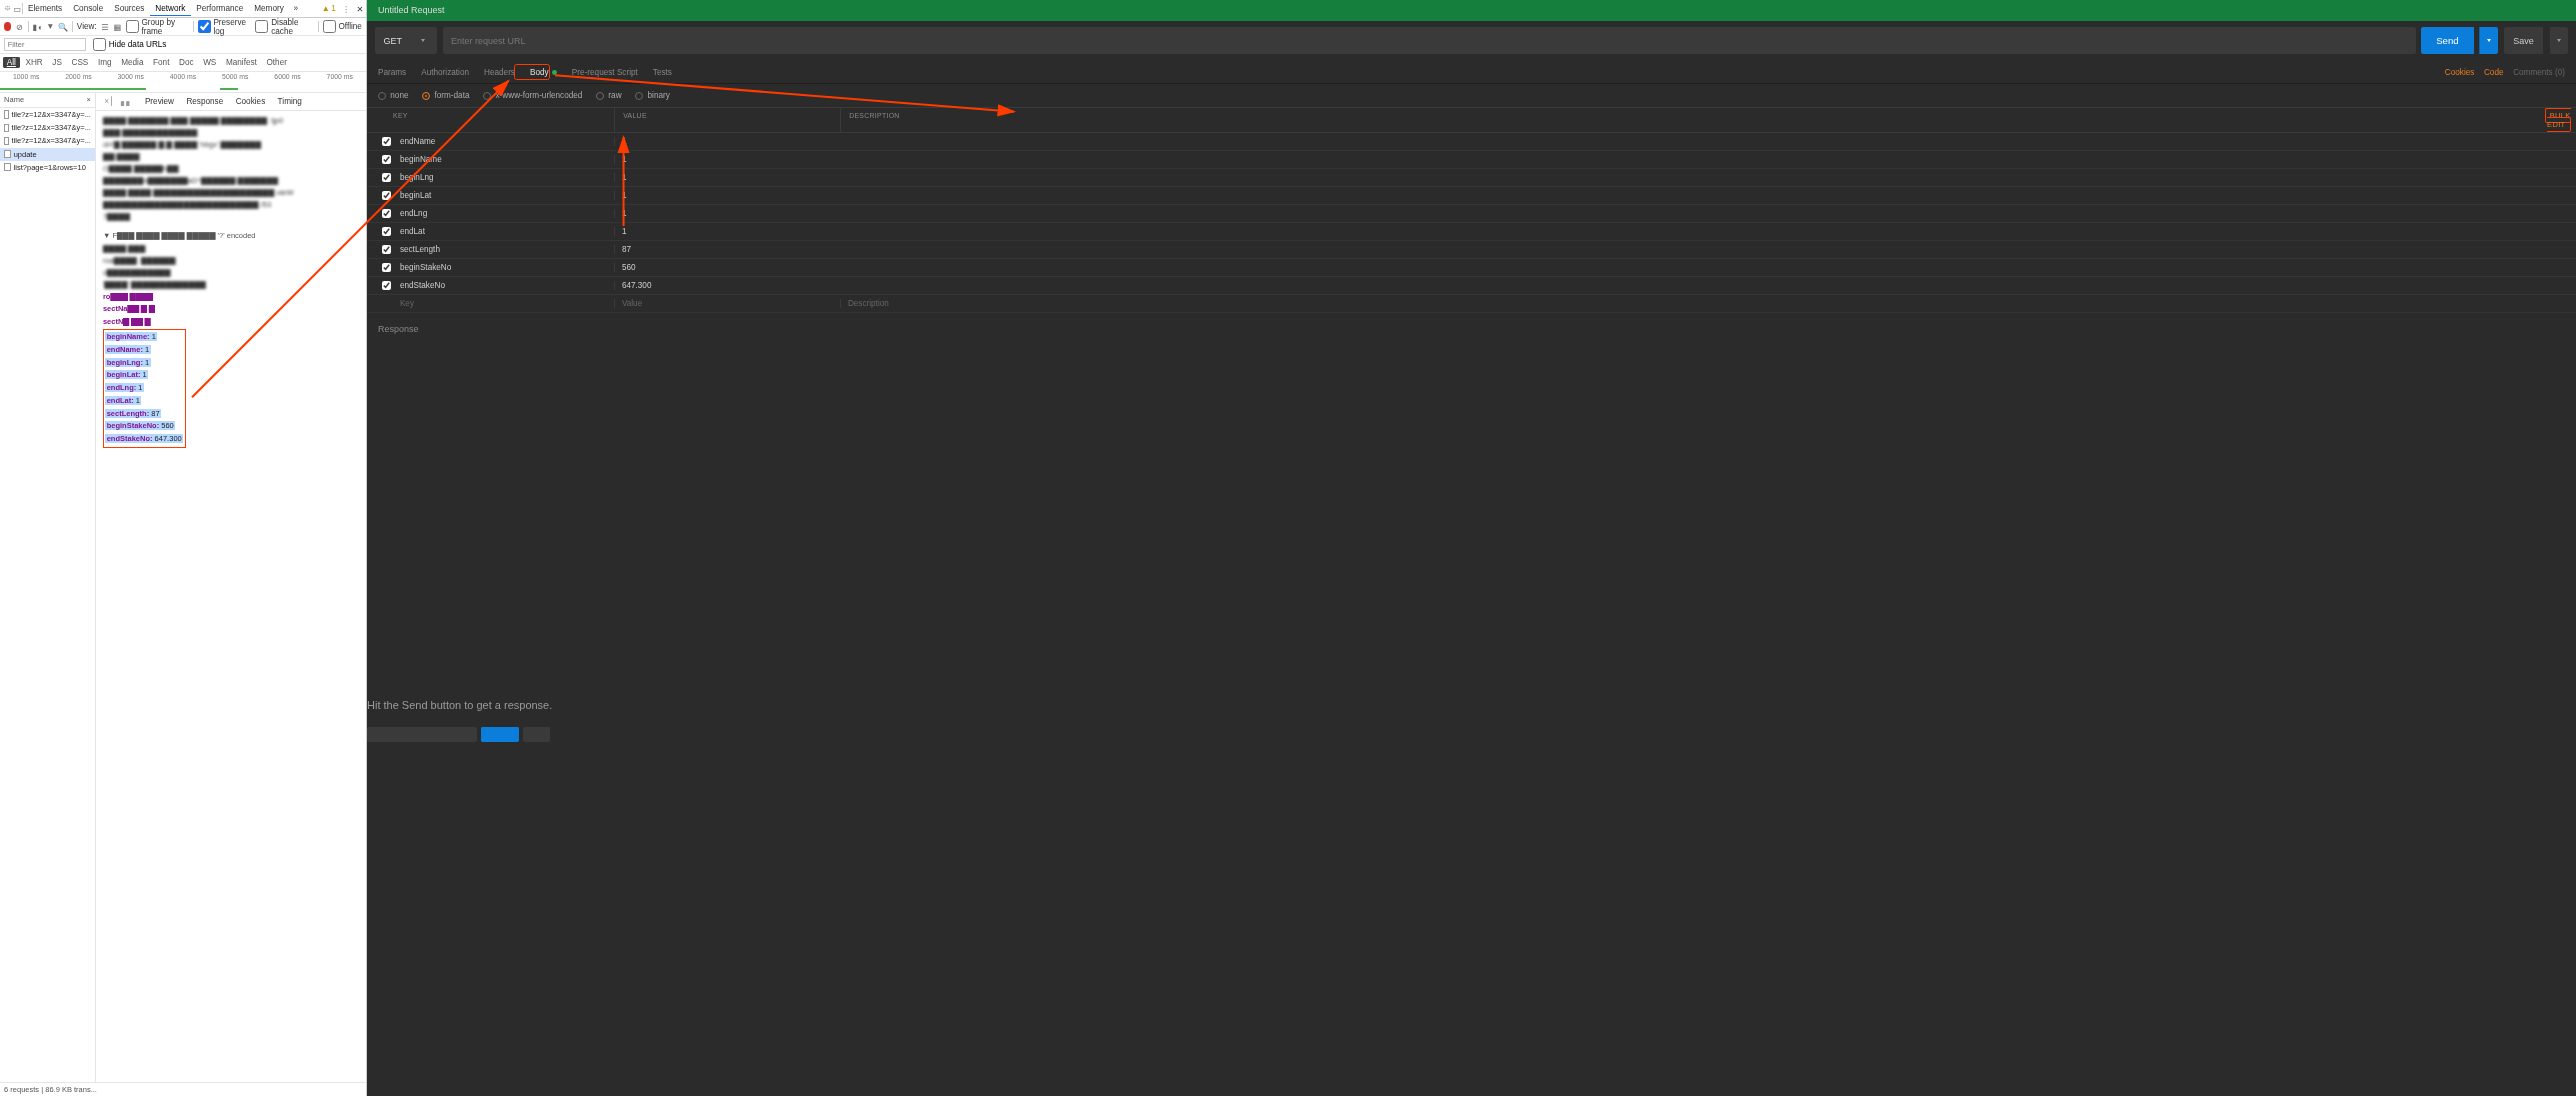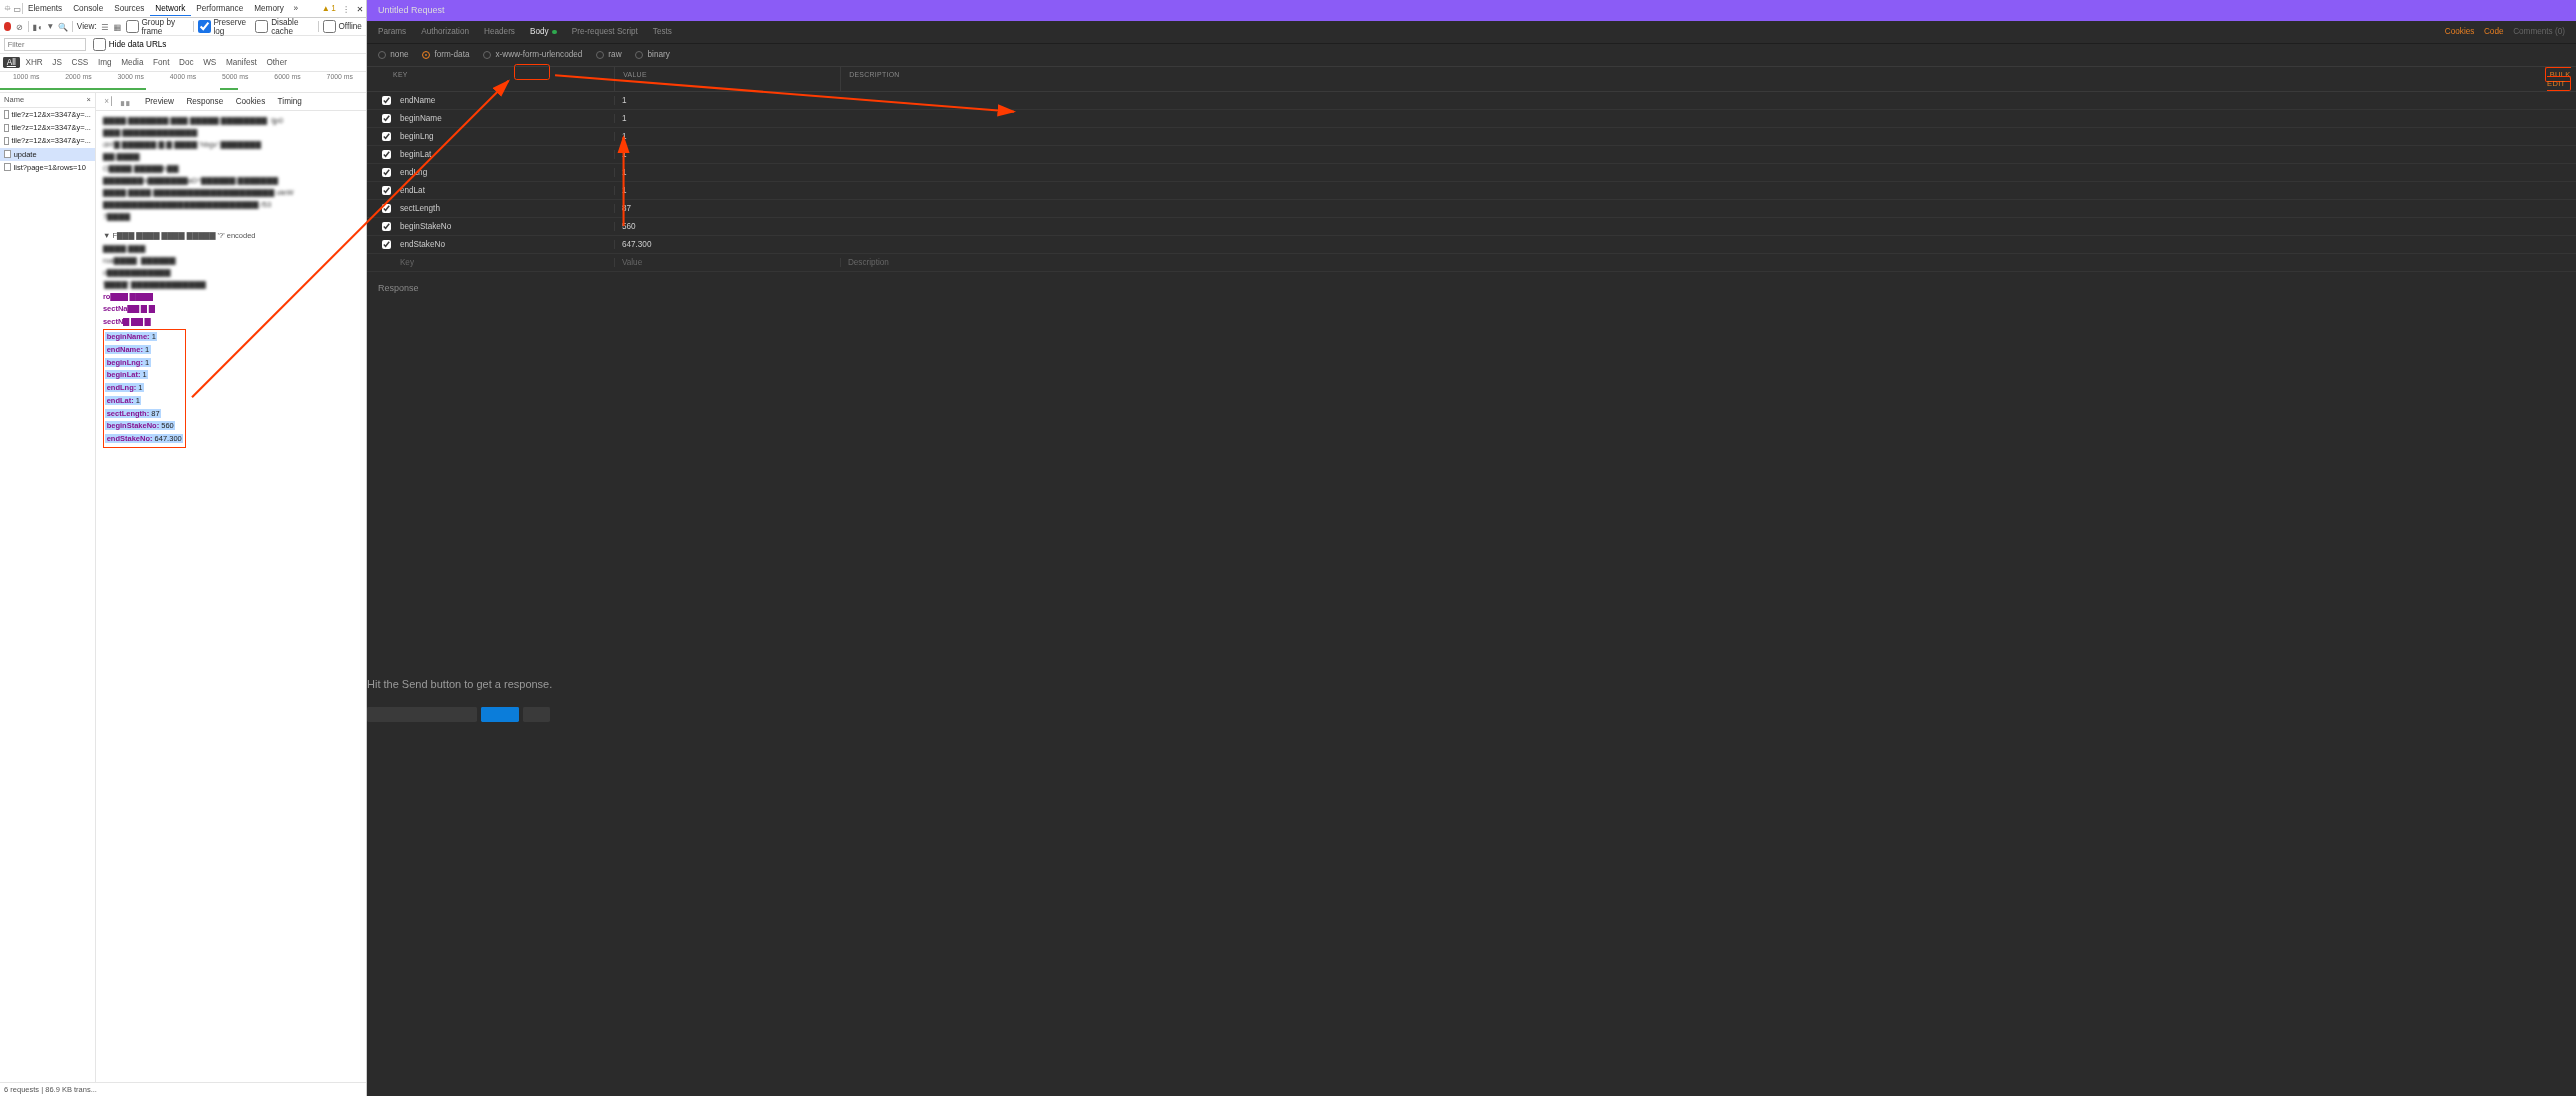--- a/index.html
+++ b/index.html
@@ -49,21 +49,21 @@
 .section-hdr { color:#555; margin: 8.2px 0 2.7px; }
 .formdata { line-height: 1.7; }
 .fd-key { color:#881391; font-weight: 600; }
 .fd-val { color:#222; }
 .fd-hl { background: #b4d7ff; padding: 0 1.4px; }
 .highlight-box { border: 1.4px solid #ff3b00; border-radius: 0; padding: 1.4px; display: inline-block; }
 
 .dt-status { height: 13.7px; border-top:0.7px solid #e5e5e5; font-size:7.5px; color:#555; padding: 1.4px 4.1px; }
 
 
-.pm-title { height: 20.6px; display:flex; align-items:center; padding: 0 11px; color:#dcdcdc; font-size: 9px; background:#8b5cf6; }
+.pm-title { height: 20.6px; display:flex; align-items:center; padding: 0 11px; color:#dcdcdc; font-size: 9px; background:#15803d; }
 .pm-urlbar { display:flex; align-items:center; gap: 5.5px; padding: 6.9px 8.2px; }
 .pm-method { background:#3a3a3a; height: 27px; display:flex; align-items:center; padding: 0 8.2px; gap: 19px; border-radius: 2.1px; color:#ddd; font-size: 9px; min-width: 62px; cursor:pointer; }
 .caret-down { width:0;height:0; border-left:2.7px solid transparent;border-right:2.7px solid transparent;border-top:3.4px solid #999; }
 .pm-url { flex:1; background:#3a3a3a; height:27px; border:none; padding: 0 8.2px; color:#ccc; border-radius:2.1px; font-size:9px; outline:none; }
 .pm-url::placeholder { color:#777; }
 .pm-send { background:#0b7dda; color:#fff; border:none; height:27px; padding: 0 15px; font-size:9.6px; border-radius: 2.1px 0 0 2.1px; cursor:pointer; font-weight:500; }
 .pm-send-split { background:#0b7dda; height:27px; width:19px; display:flex;align-items:center;justify-content:center; border-radius:0 2.1px 2.1px 0; border-left:0.7px solid rgba(0,0,0,.2); cursor:pointer; }
 .pm-save { background:#3a3a3a; color:#ccc; height:27px; padding:0 9.6px; border:none; border-radius:2.1px 0 0 2.1px; font-size:9px; }
 .pm-save-split { background:#3a3a3a; height:27px; width:19px; display:flex;align-items:center;justify-content:center; border-radius:0 2.1px 2.1px 0; border-left:0.7px solid #2b2b2b; }
 
@@ -273,20 +273,35 @@
       </div>
     </div>
   </div>
 
   <div class="dt-status">6 requests | 86.9 KB trans...</div>
 </div>
 
 <div class="right-panel">
   <div class="pm-title">Untitled Request</div>
 
+  <div class="pm-urlbar">
+    <div class="pm-method">
+      <span>GET</span>
+      <span class="caret-down"></span>
+    </div>
+    <input class="pm-url" placeholder="Enter request URL" style="">
+    <button class="pm-send">Send</button>
+    <div class="pm-send-split">
+        <span class="caret-down" style="border-top-color:#fff"></span>
+      </div>
+    <button class="pm-save">Save</button>
+    <div class="pm-save-split">
+        <span class="caret-down"></span>
+      </div>
+  </div>
 
   <div class="pm-tabs">
     <span class="pm-tab">Params</span>
     <span class="pm-tab">Authorization</span>
     <span class="pm-tab">Headers</span>
     <span id="body-tab" class="pm-tab active"><span>Body</span><span class="dot"></span></span>
     <span class="pm-tab">Pre-request Script</span>
     <span class="pm-tab">Tests</span>
     <div class="right">
       <span class="pm-link-orange">Cookies</span>

